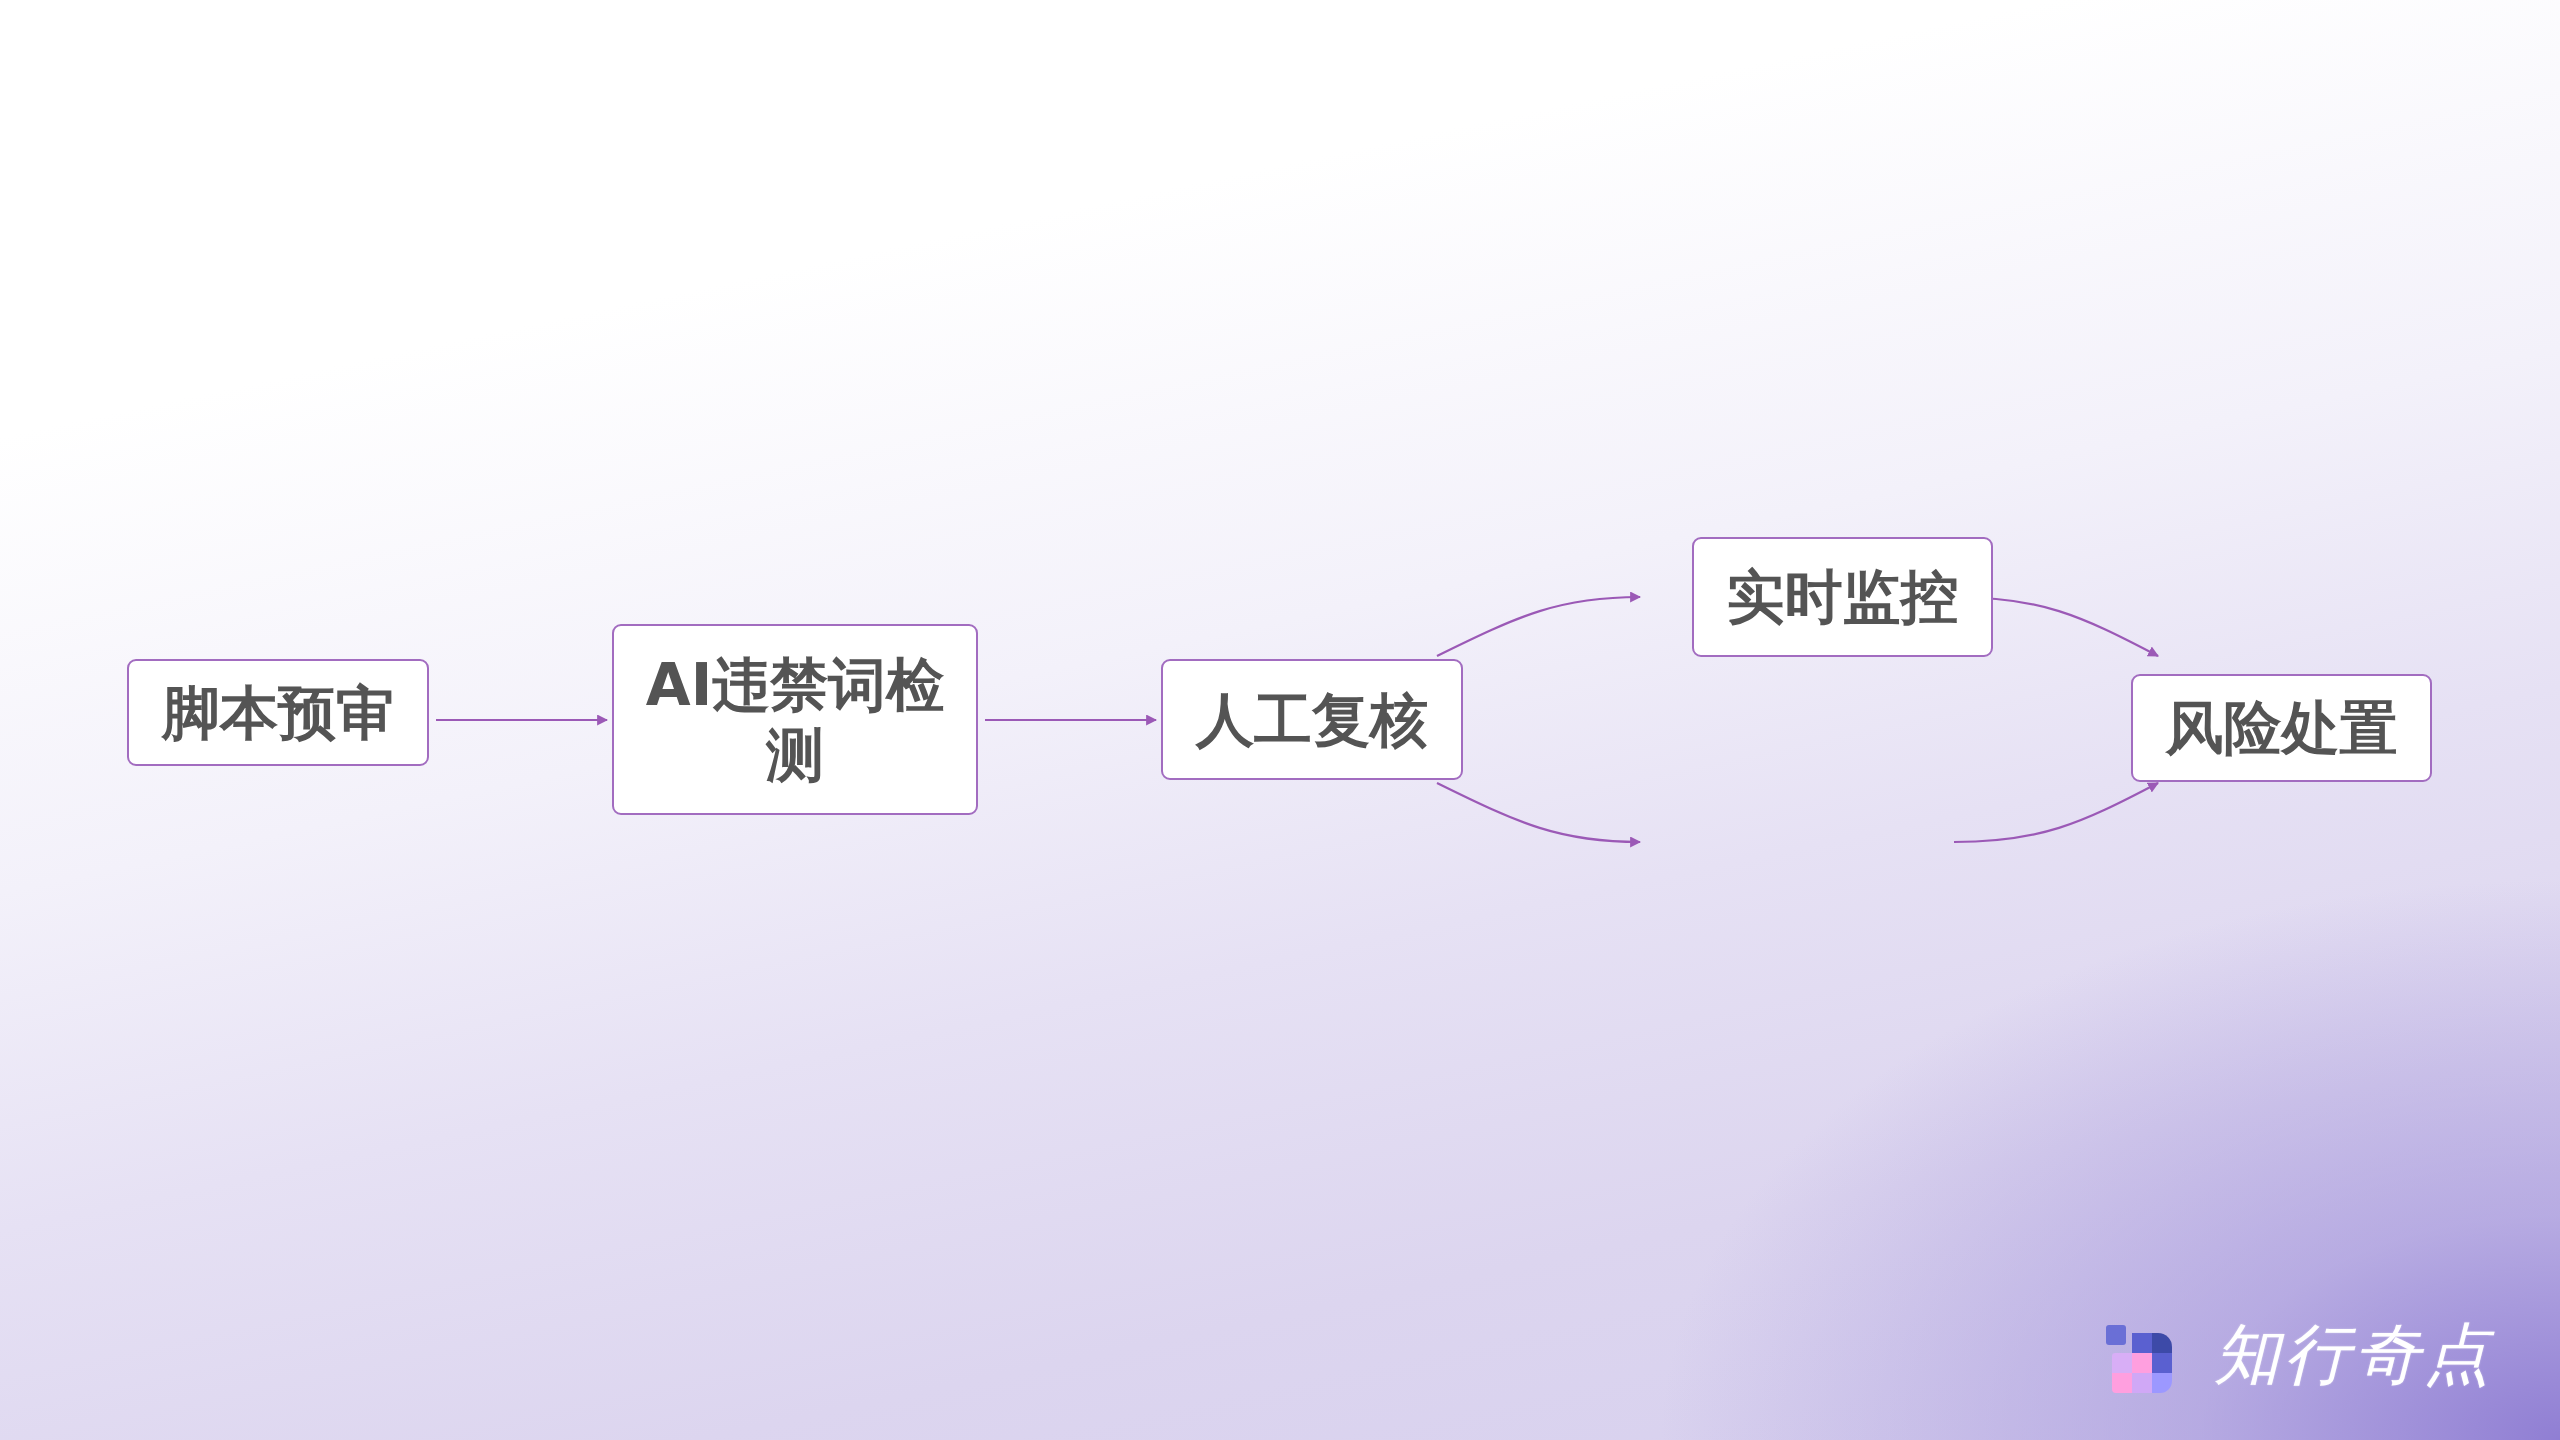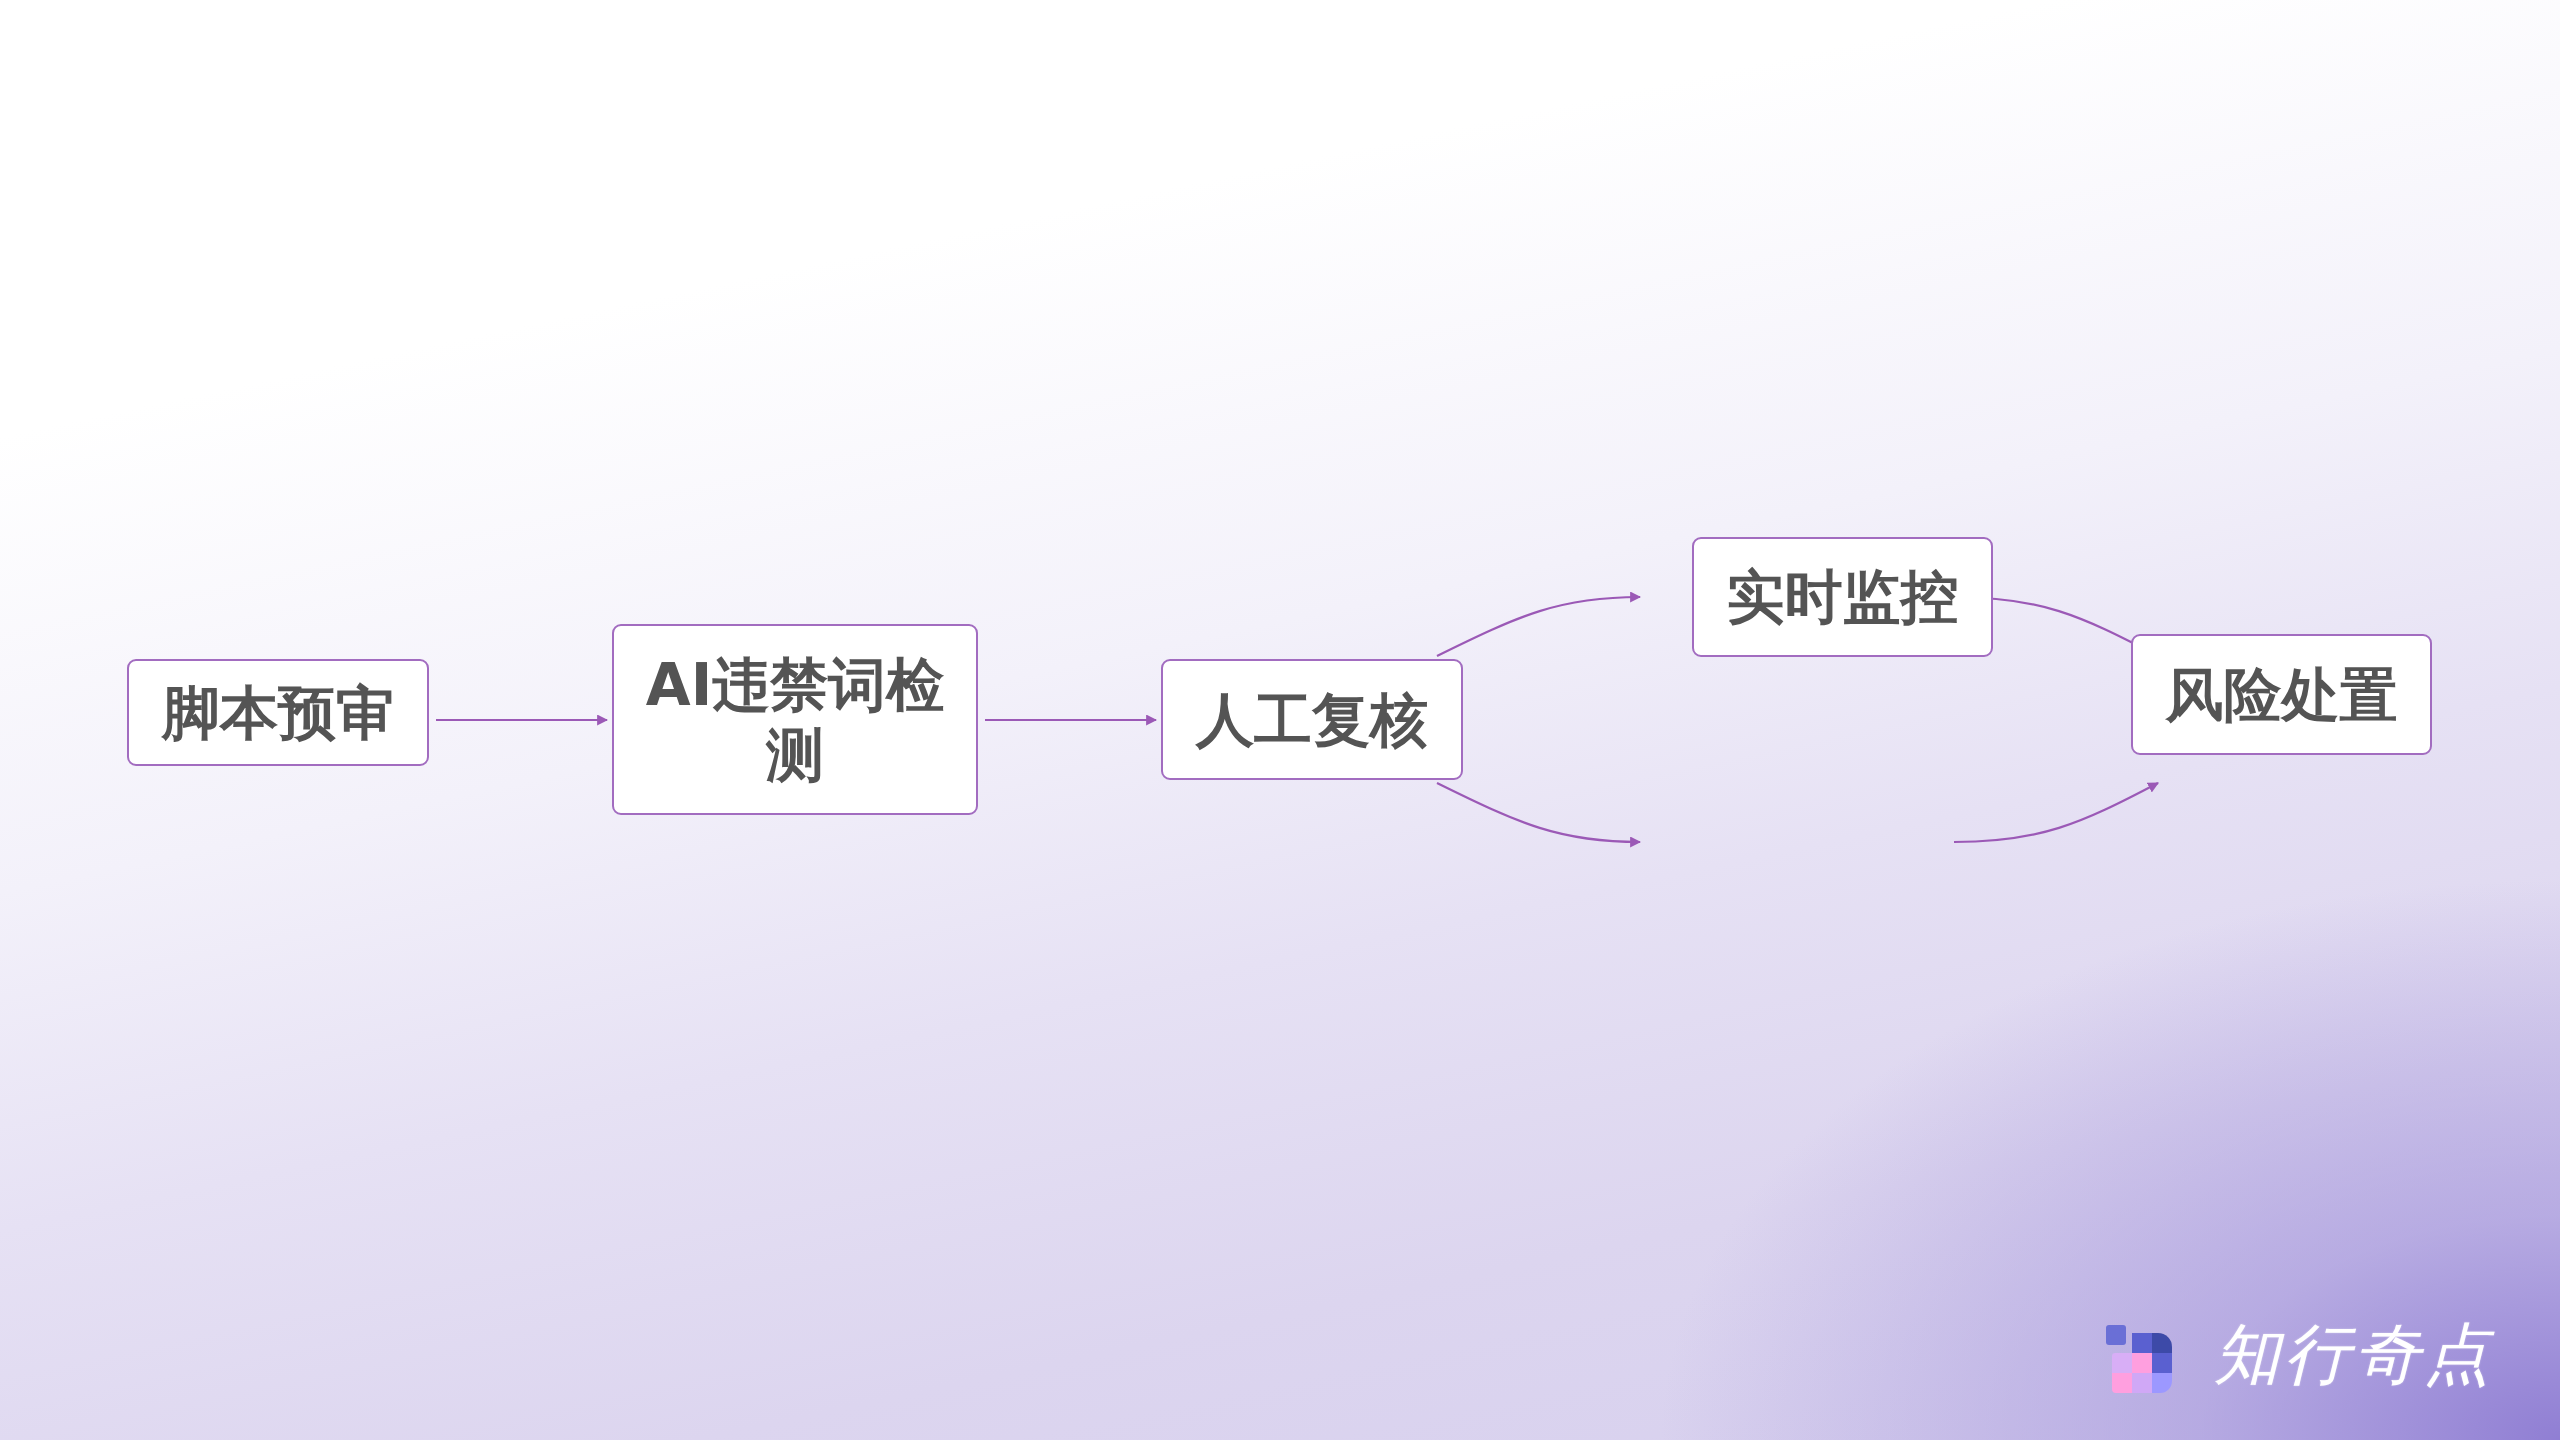--- a/index.html
+++ b/index.html
@@ -66,21 +66,21 @@
 
   <div class="node" style="left:1161px; top:659px; width:302px; height:121px;">
     <span>人工复核</span>
   </div>
 
   <div class="node" style="left:1646px; top:537px; width:301px; height:120px;margin-left:46px;">
     <span>实时监控</span>
   </div>
 
 
-  <div class="node" style="left:2131px; top:634px; width:301px; height:121px;">
+  <div class="node" style="left:2131px; top:674px; width:301px; height:108px;">
     <span>风险处置</span>
   </div>
 
 </div>
 
 <div class="logo">
   <div class="logo-icon">
     <div class="cell" style="left:6px; top:8px; background:#6a6fd6; border-radius:3px;"></div>
     <div class="cell" style="left:32px; top:16px; background:#5a60d0;"></div>
     <div class="cell" style="left:52px; top:16px; background:#3d4aa8; border-top-right-radius:14px;"></div>

